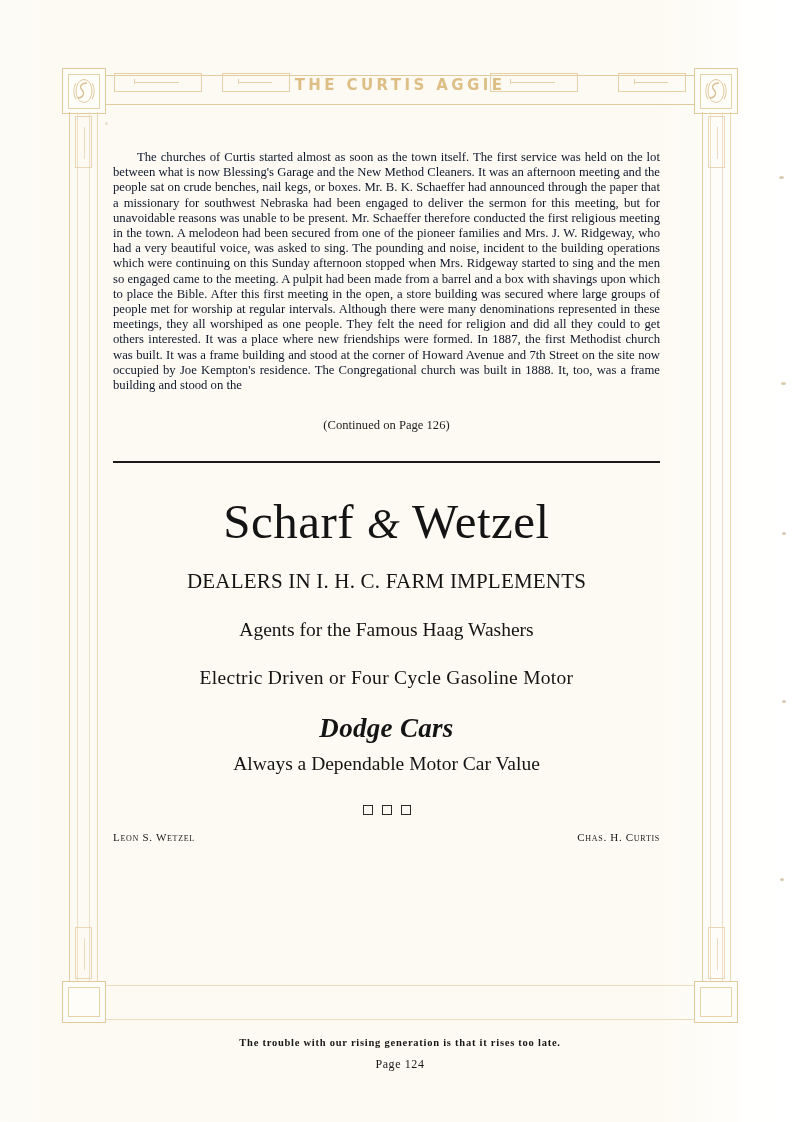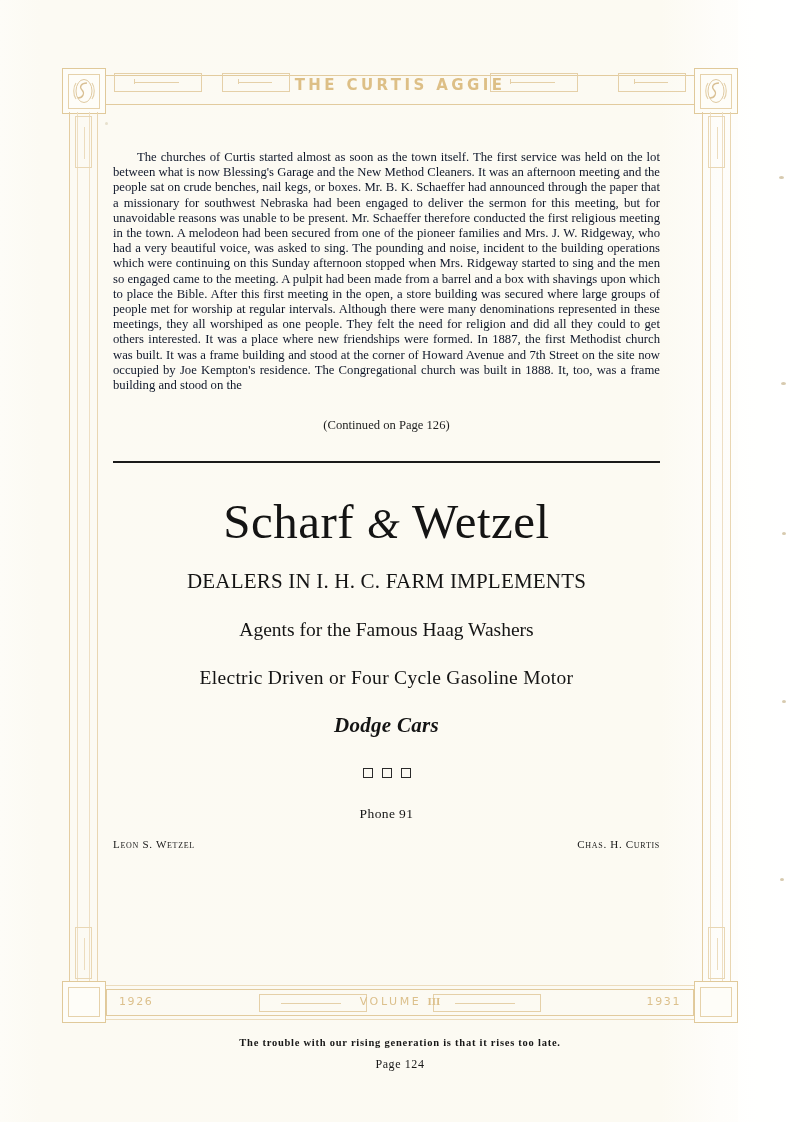--- a/index.html
+++ b/index.html
@@ -245,21 +245,21 @@
   .ad-line-2 {
     font-size: 19.5px;
     margin: 25px 0 0 0;
   }
   .ad-line-3 {
     font-size: 19.5px;
     margin: 26px 0 0 0;
     letter-spacing: .3px;
   }
   .ad-dodge {
-    font-size: 21px;
+    font-size: 27px;
     font-style: italic;
     font-weight: bold;
     margin: 24px 0 0 0;
     letter-spacing: .3px;
   }
   .ad-line-4 {
     font-size: 19.5px;
     margin: 9px 0 0 0;
   }
 
@@ -359,27 +359,20 @@
     <div class="rail-cap top"></div>
     <div class="rail-cap bot"></div>
   </div>
   <div class="rail right">
     <div class="rail-inner"></div>
     <div class="rail-cap top"></div>
     <div class="rail-cap bot"></div>
   </div>
 
   <div class="bottom-band-outer deco"></div>
-  <div class="bottom-band deco">
-    <div class="bb-rect deco" style="left:152px;width:108px;"></div>
-    <div class="bb-rect deco" style="right:152px;width:108px;"></div>
-    <div class="bottom-label year-left">1926</div>
-    <div class="bottom-label vol-label"><span>VOLUME</span> <span class="vol-num">III</span></div>
-    <div class="bottom-label year-right">1931</div>
-  </div>
 
   <div class="corner-box bl">
     <div class="corner-inner" style="height:28px;"></div>
   </div>
   <div class="corner-box br">
     <div class="corner-inner" style="height:28px;"></div>
   </div>
 </div>
 
 <div class="content">
@@ -391,28 +384,28 @@
 
   <div class="rule"></div>
 
   <div class="ad">
     <div class="ad-name"><span>Scharf</span> <span class="ad-amp">&amp;</span> <span>Wetzel</span></div>
 
     <div class="ad-line-1">DEALERS IN I. H. C. FARM IMPLEMENTS</div>
     <div class="ad-line-2">Agents for the Famous Haag Washers</div>
     <div class="ad-line-3">Electric Driven or Four Cycle Gasoline Motor</div>
     <div class="ad-dodge">Dodge Cars</div>
+    <div class="ad-line-4">Always a Dependable Motor Car Value</div>
 
     <div class="squares">
       <span class="sq"></span>
       <span class="sq"></span>
       <span class="sq"></span>
     </div>
 
-    <div class="phone">Phone 91</div>
 
     <div class="principals">
       <span>Leon S. Wetzel</span>
       <span>Chas. H. Curtis</span>
     </div>
   </div>
 </div>
 
 <div class="footer footer-quote">The trouble with our rising generation is that it rises too late.</div>
 <div class="footer footer-page">Page 124</div>

